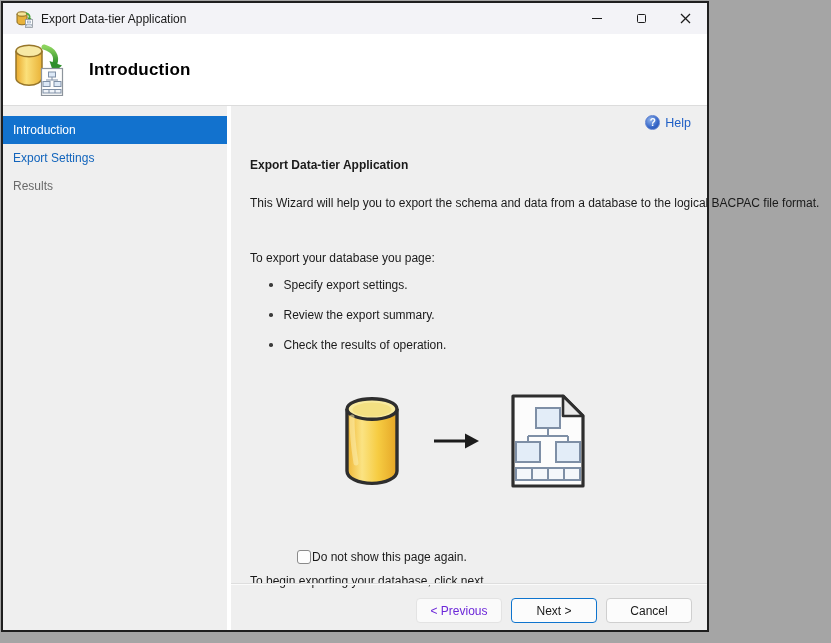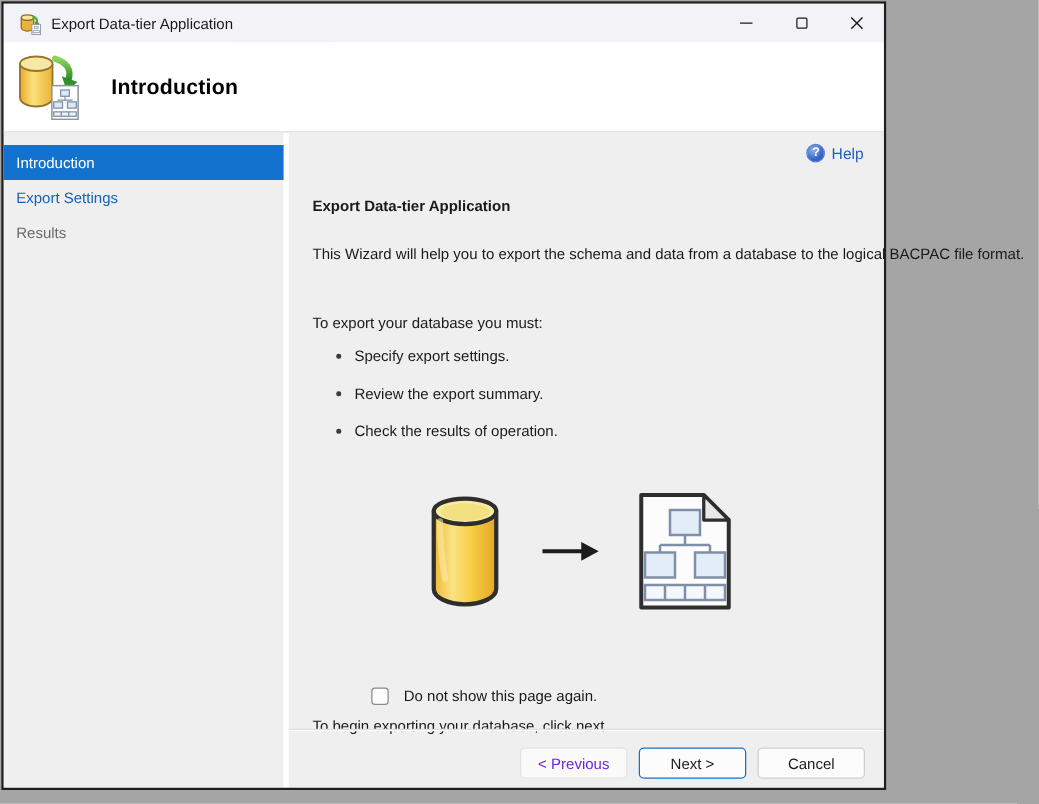--- a/index.html
+++ b/index.html
@@ -81,21 +81,21 @@
     margin:5px 11px 0 0; flex:0 0 auto;
   }
   .illustration {
     position:absolute; left:112px; top:286px;
     display:flex; align-items:center;
   }
   .illus-arrow { margin:0 28px 0 32px; }
   .closing { position:absolute; left:19px; top:424px;margin-top:44px; }
   .chkrow {
     position:absolute; left:19px; top:444px;
-    display:flex; align-items:flex-end; gap:12px; cursor:pointer;padding-left:47px;
+    display:flex; align-items:flex-end; gap:1px; cursor:pointer;padding-left:47px;
   }
   .checkbox {
     width:14px; height:14px; background:#FDFDFD;
     border:1px solid #8A8A8A; border-radius:3px; display:inline-block;
   }
   .separator {
     position:absolute; left:0; right:0; top:477px; height:2px;
     background:linear-gradient(#DEDEDE 50%, #FBFBFB 50%);
   }
   .footer {
@@ -189,21 +189,21 @@
     <div class="vdivider"></div>
 
     <main class="content">
       <a class="help">
         <span class="help-badge">?</span>
         <span>Help</span>
       </a>
 
       <div class="heading">Export Data-tier Application</div>
       <p class="intro">This Wizard will help you to export the schema and data from a database to the logical BACPAC file format.</p>
-      <p class="steps-intro">To export your database you must:</p>
+      <p class="steps-intro">To export your database you page:</p>
 
       <ul class="req-list">
         <li>
             <span class="dot"></span>
             <span>Specify export settings.</span>
           </li>
         <li>
             <span class="dot"></span>
             <span>Review the export summary.</span>
           </li>

